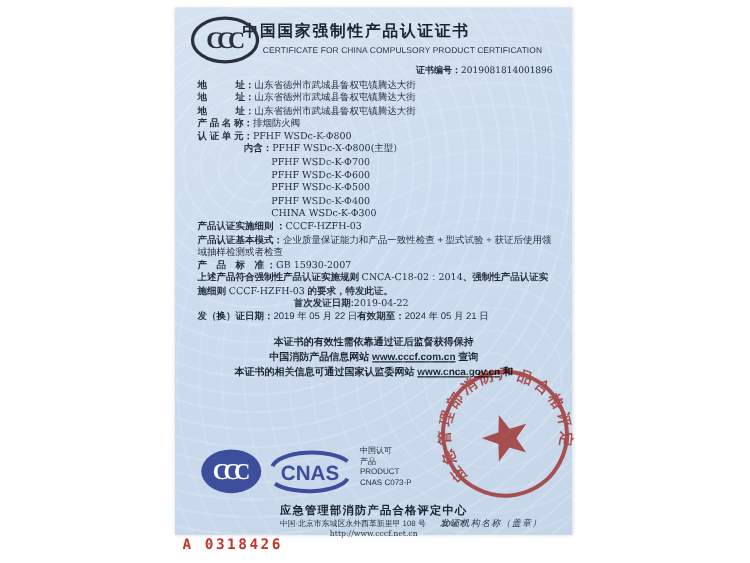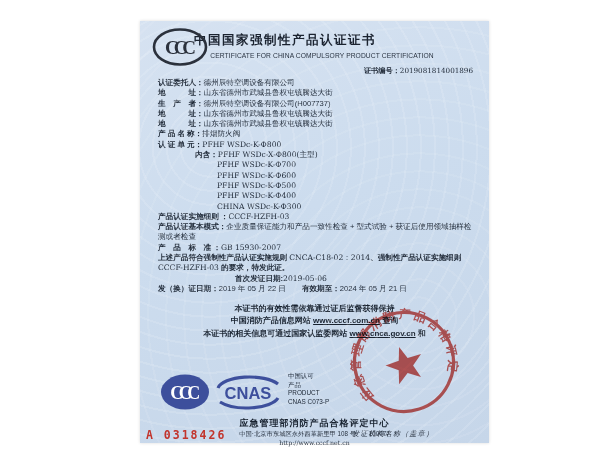--- a/index.html
+++ b/index.html
@@ -2,21 +2,21 @@
 <html style="--cert_bg: #ccdcee; --ink: #1e2836; --logo_blue: #3d4f9c; --stamp_red: #c9342e; --serial_red: #c2342c;"><head>
 <meta charset="utf-8">
 <style>
   html,body{margin:0;padding:0;}
   body{
     width:600px;height:450px;position:relative;background:#ffffff;
     font-family:"Liberation Sans","DejaVu Sans",sans-serif;
     -webkit-font-smoothing:antialiased;overflow:hidden;
   }
   .cert{
-    position:absolute;left:140px;top:21px;width:349px;height:422px;
+    position:absolute;left:140px;top:6px;width:318px;height:422px;
     background:linear-gradient(160deg,#d6e2f1 0%,#ccdcee 45%,#c6d6e9 100%);
     color:var(--ink,#1e2836);
     box-shadow:0 0 3px rgba(0,0,0,.15);
   }
   
   .cert::before{
     content:"";position:absolute;inset:0;pointer-events:none;
     background:
       repeating-radial-gradient(circle at 20% 30%, rgba(255,255,255,.25) 0 2px, transparent 2px 14px),
       repeating-radial-gradient(circle at 80% 70%, rgba(255,255,255,.18) 0 2px, transparent 2px 18px);
@@ -85,43 +85,41 @@
         <ellipse cx="28" cy="20" rx="26" ry="17.5" fill="none" stroke="#2b313c" stroke-width="2.6"></ellipse>
         <text x="26" y="26.5" text-anchor="middle" font-size="19" font-weight="bold" letter-spacing="-5" fill="#2b313c" class="logo-text">CCC</text>
       </svg>
     </div>
     <div class="title">中国国家强制性产品认证证书</div>
     <div class="subtitle">CERTIFICATE FOR CHINA COMPULSORY PRODUCT CERTIFICATION</div>
     <div class="certno"><span class="lbl">证书编号：</span><span class="num">2019081814001896</span></div>
   </div>
 
   <div class="lines">
-    <div><span class="lbl">认证委托人：</span><span>德州辰特空调设备有限公司</span></div>
     <div><span class="lbl">地　　　址：</span><span>山东省德州市武城县鲁权屯镇腾达大街</span></div>
-    <div><span class="lbl">生　产　者：</span><span>德州辰特空调设备有限公司(H007737)</span></div>
     <div><span class="lbl">地　　　址：</span><span>山东省德州市武城县鲁权屯镇腾达大街</span></div>
     <div><span class="lbl">地　　　址：</span><span>山东省德州市武城县鲁权屯镇腾达大街</span></div>
     <div><span class="lbl">产 品 名 称：</span><span>排烟防火阀</span></div>
     <div><span class="lbl">认 证 单 元：</span><span class="code">PFHF WSDc-K-Φ800</span></div>
 
     <div class="models-first"><span class="lbl">内含：</span><span class="code">PFHF WSDc-X-Φ800(主型)</span></div>
     <div class="models-item code">PFHF WSDc-K-Φ700</div>
     <div class="models-item code">PFHF WSDc-K-Φ600</div>
     <div class="models-item code">PFHF WSDc-K-Φ500</div>
     <div class="models-item code">PFHF WSDc-K-Φ400</div>
     <div class="models-item code">CHINA WSDc-K-Φ300</div>
 
     <div><span class="lbl">产品认证实施细则 ：</span><span class="code">CCCF-HZFH-03</span></div>
     <div><span class="lbl">产品认证基本模式：</span><span>企业质量保证能力和产品一致性检查 + 型式试验 + 获证后使用领域抽样检测或者检查</span></div>
     <div><span class="lbl">产　品　标　准 ：</span><span class="code">GB 15930-2007</span></div>
 
     <div class="stmt"><span class="lbl">上述产品符合强制性产品认证实施规则 </span><span class="code">CNCA-C18-02：2014</span><span class="lbl">、强制性产品认证实施细则 </span><span class="code">CCCF-HZFH-03</span><span class="lbl"> 的要求，特发此证。</span></div>
 
-    <div class="first-date"><span class="lbl">首次发证日期:</span><span class="code">2019-05-06</span></div>
-    <div><span class="lbl">发（换）证日期：</span><span>2019 年 05 月 22 日</span><span class="lbl" style="margin-left:16px;">有效期至：</span><span>2024 年 05 月 21 日</span></div>
+    <div class="first-date"><span class="lbl">首次发证日期:</span><span class="code">2019-04-22</span></div>
+    <div><span class="lbl">发（换）证日期：</span><span>2019 年 05 月 22 日</span><span class="lbl" style="margin-left:0;">有效期至：</span><span>2024 年 05 月 21 日</span></div>
   </div>
 
   <div class="notices">
     <div>本证书的有效性需依靠通过证后监督获得保持</div>
     <div><span>中国消防产品信息网站 </span><span class="link">www.cccf.com.cn</span><span> 查询</span></div>
     <div><span>本证书的相关信息可通过国家认监委网站 </span><span class="link">www.cnca.gov.cn</span><span> 和</span></div>
   </div>
 
   <div class="footer-row">
     <div class="ccc-bottom">

